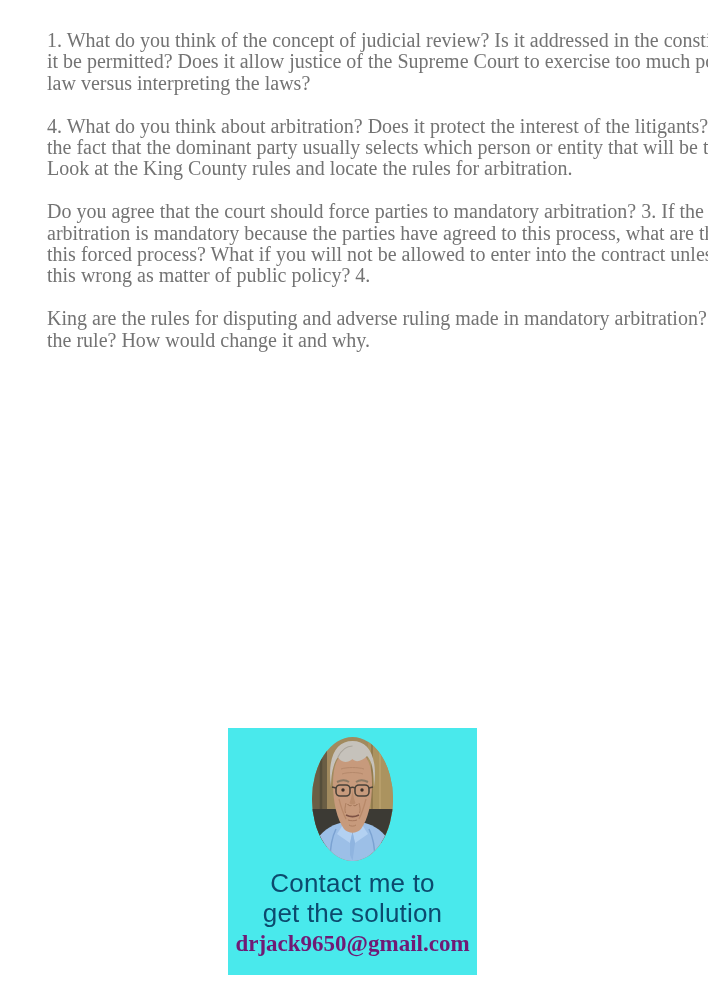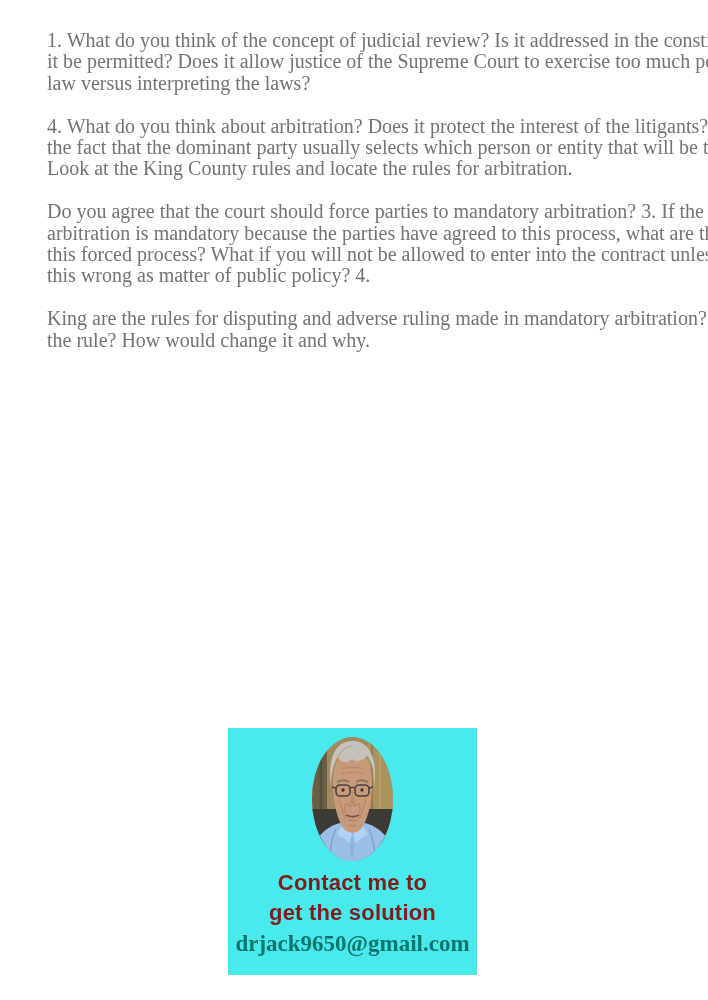--- a/index.html
+++ b/index.html
@@ -39,35 +39,35 @@
     text-align: center;
   }
   .portrait {
     margin: 9px auto 0 auto;
     width: 81px;
     height: 124px;
     line-height: 0;
   }
   .promo-line {
     font-family: "Liberation Sans", sans-serif;
-    font-weight: 700;
-    font-size: 22px;
+    font-weight: 400;
+    font-size: 26px;
     line-height: 30px;
-    color: #7f1d1d;
+    color: #0c4a6e;
     letter-spacing: 0.2px;
   }
   .promo-line-first {
     margin-top: 7px;
   }
   .promo-email {
     font-family: "Liberation Serif", serif;
     font-weight: 700;
     font-size: 23px;
     line-height: 32px;
-    color: #0f766e;
+    color: #701a75;
   }
 </style>
 </head>
 <body>
 
 <div class="page">
 
   <div class="text-block">
     <p class="para">1. What do you think of the concept of judicial review? Is it addressed in the constitution? Should
 it be permitted? Does it allow justice of the Supreme Court to exercise too much power and create

